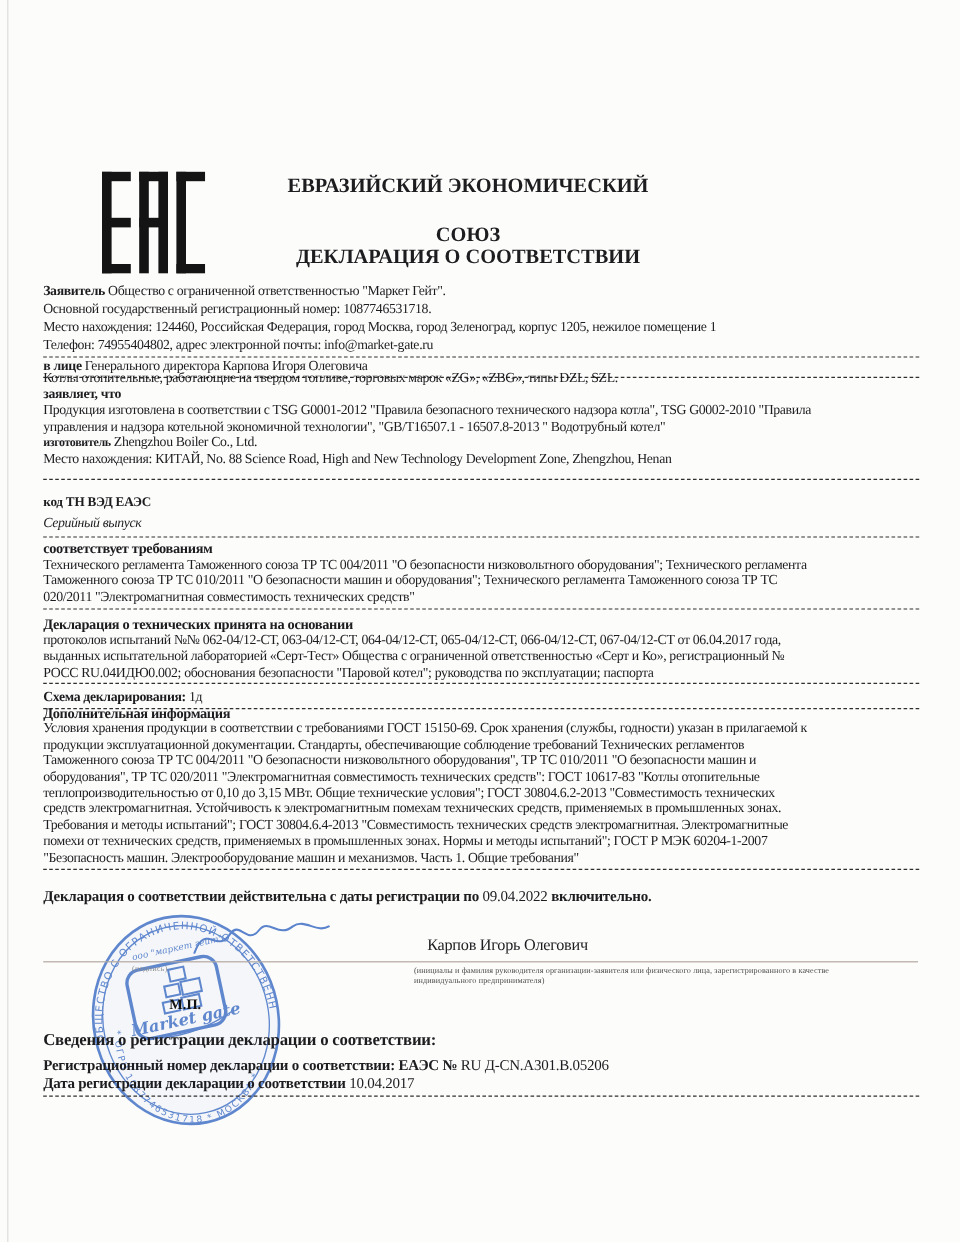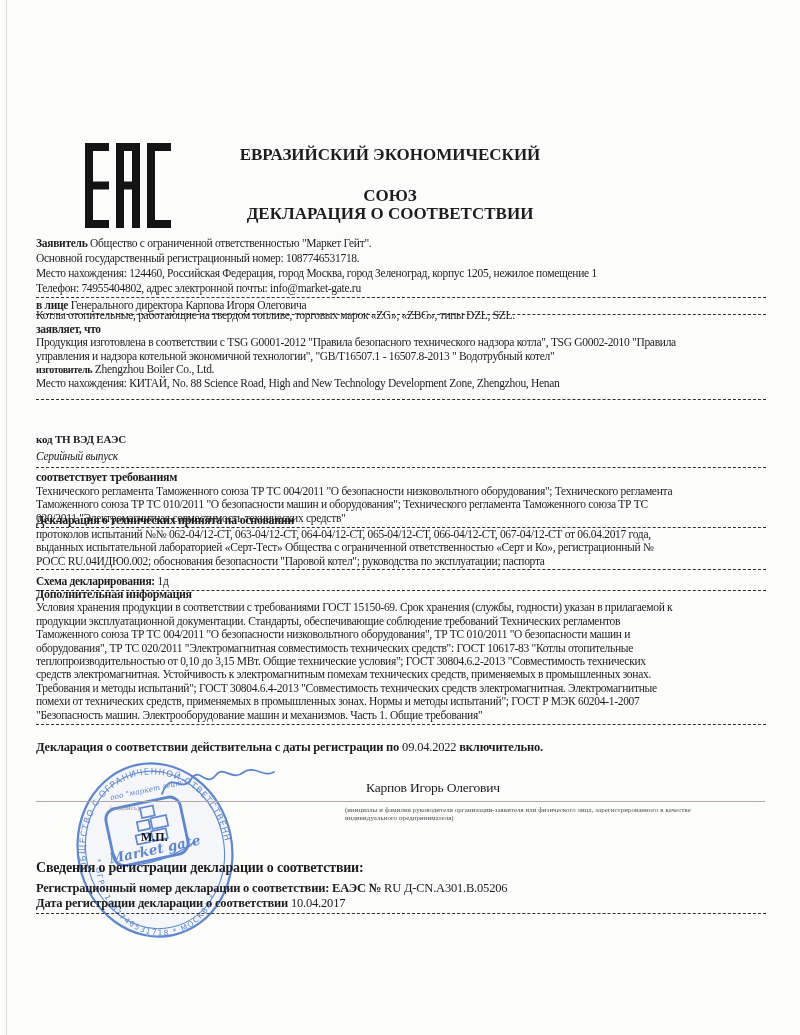--- a/index.html
+++ b/index.html
@@ -15,36 +15,36 @@
   .dsh{border-bottom:1px dashed #2f2f2f;}
   .pb1{padding-bottom:1px;} .pb2{padding-bottom:2px;} .pb3{padding-bottom:3px;}
 
   .hdr-title{left:180px;top:146px;width:420px;text-align:center;font-weight:bold;font-size:17px;line-height:18px;}
   .hdr-title .t1{margin-bottom:23px;}
 
   .blk-applicant{left:36px;top:236px;width:730px;line-height:15px;}
   .blk-product{left:36px;top:309px;width:730px;line-height:13.5px;}
   .dotline{height:9px;border-bottom:1px dashed #2f2f2f;}
 
-  .blk-code{left:36px;top:412px;width:730px;line-height:15px;margin-top:20px;}
+  .blk-code{left:36px;top:412px;width:730px;line-height:15px;}
   .code-row{display:flex;align-items:flex-end;}
   .code-label{font-weight:bold;font-size:11px;width:120px;flex:none;letter-spacing:-0.2px;}
   .code-value{flex:1;font-size:11.5px;border-bottom:1px dashed #2f2f2f;padding-bottom:2px;}
   .req{line-height:13.4px;}
 
   .blk-basis{left:36px;top:514px;width:730px;line-height:13.5px;}
   .scheme{margin-top:5px;}
 
   .blk-add{left:36px;top:588px;width:730px;line-height:13.4px;}
 
   .blk-validity{left:36px;top:740px;width:730px;font-size:12.5px;font-weight:bold;letter-spacing:-0.2px;white-space:nowrap;}
   .blk-validity .date{font-weight:normal;}
 
   .sig-rule{left:36px;top:801px;width:729px;height:0;border-top:1px solid #b3a8a1;}
-  .sig-name{left:366px;top:780px;font-size:13.5px;letter-spacing:-0.2px;}
+  .sig-name{left:356px;top:780px;font-size:13.5px;letter-spacing:-0.2px;}
   .sig-podpis{left:110px;top:804px;font-size:6.5px;color:#8d8d8d;letter-spacing:0.3px;}
   .sig-caption{left:345px;top:806px;font-size:6.8px;line-height:8px;color:#4c4c4c;letter-spacing:0.1px;}
   .sig-mp{left:141px;top:830px;font-size:12px;font-weight:bold;color:#111;}
 
   .blk-reg{left:36px;top:860px;width:730px;line-height:15px;}
   .reg-title{font-weight:bold;font-size:14px;letter-spacing:-0.2px;}
   .reg-row{font-size:12.5px;letter-spacing:-0.2px;white-space:nowrap;}
   .reg-row .val{font-weight:normal;}
   .reg-row2{margin-top:6px;}
 

